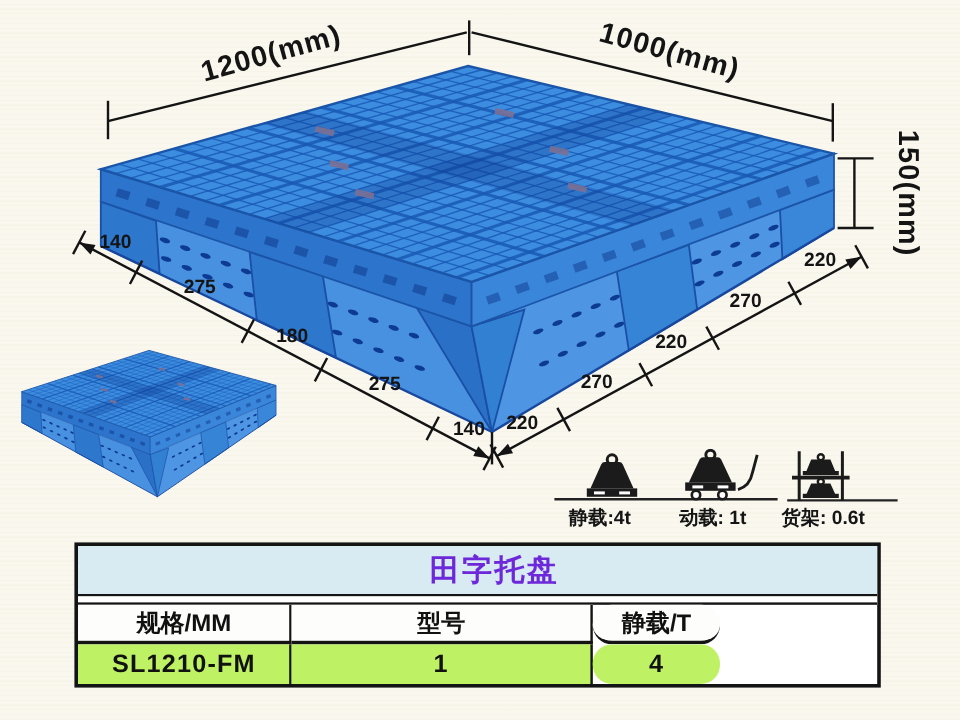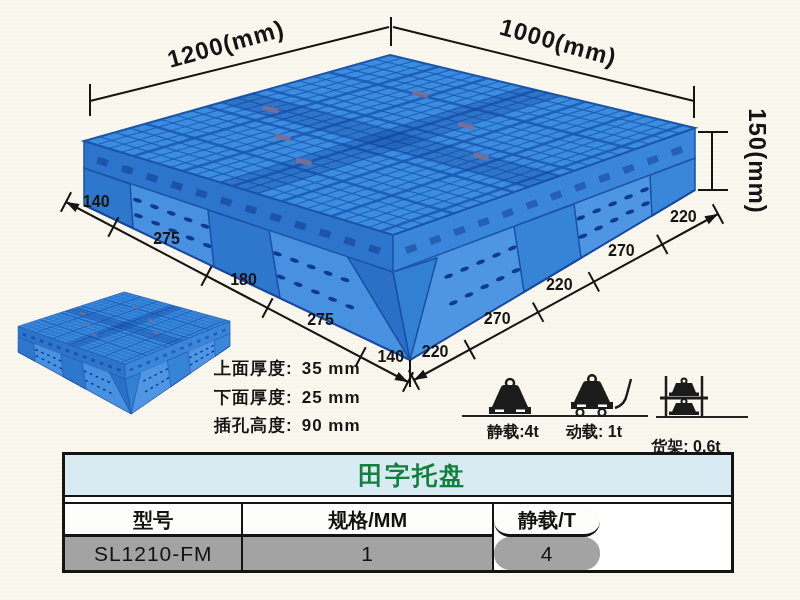--- a/index.html
+++ b/index.html
@@ -27,48 +27,48 @@
   }
   .note-label{margin-right:9px;}
 
   
   .loads{position:absolute;left:452px;top:374px;width:300px;height:72px;}
   .loads-svg{position:absolute;left:0;top:0;}
   .load-label{
     position:absolute;top:48px;transform:translateX(-50%);
     font-size:16px;font-weight:600;color:#151515;white-space:nowrap;
   }
-  .load-label.l1{left:61px;}
+  .load-label.l1{left:48px;}
   .load-label.l2{left:142px;}
-  .load-label.l3{left:234px;margin-top:15px;}
+  .load-label.l3{left:234px;}
 
   
   .spec-table{
     position:absolute;left:62px;top:452px;width:672px;
     border:3px solid #141414;background:#ffffff;box-sizing:border-box;
   }
   .t-title{
     height:40px;line-height:40px;text-align:center;
     background:#d8eaf2;border-bottom:2px solid #141414;
-    font-size:25px;font-weight:700;color:#15803d;letter-spacing:2px;padding-left:28px;
+    font-size:25px;font-weight:700;color:#6d28d9;letter-spacing:2px;padding-left:28px;
   }
   .t-gap{height:5px;background:#ffffff;border-bottom:2px solid #141414;}
   .t-row{display:grid;grid-template-columns:26.8% 37.6% 16% 19.6%;}
   .t-row > div{
     text-align:center;border-right:2px solid #141414;box-sizing:border-box;
     overflow:hidden;white-space:nowrap;
   }
   .t-row > div:last-child{border-right:none;border-radius:16px;}
   .t-head > div{
     height:33px;line-height:33px;background:#fdfdfb;
     font-size:20px;font-weight:600;color:#111;border-bottom:3px solid #141414;
   }
   .t-data > div{
-    height:33px;line-height:33px;background:#a3a3a3;
-    font-size:21px;font-weight:400;color:#111;letter-spacing:1px;
+    height:33px;line-height:33px;background:#bef264;
+    font-size:21px;font-weight:700;color:#111;letter-spacing:1px;
   }
 </style>
 </head>
 <body>
 
 <div class="page">
 
   <svg class="diagram-svg" width="800" height="455" viewBox="0 0 800 455" xmlns="http://www.w3.org/2000/svg" xmlns:xlink="http://www.w3.org/1999/xlink">
     <defs>
       <clipPath id="topclip">
@@ -267,31 +267,20 @@
     <text class="dimtext chainlbl" x="243.52045005965672" y="284.61114488665226" text-anchor="middle">180</text>
     <text class="dimtext chainlbl" x="320.55510352500323" y="325.1556993420978" text-anchor="middle">275</text>
     <text class="dimtext chainlbl" x="390.817479762627" y="362.13589736189977" text-anchor="middle">140</text>
     <text class="dimtext chainlbl" x="435.1570737071701" y="357.4958859858216" text-anchor="middle">220</text>
     <text class="dimtext chainlbl" x="497.2237403738368" y="323.6042193191549" text-anchor="middle">270</text>
     <text class="dimtext chainlbl" x="559.2904070405034" y="289.7125526524882" text-anchor="middle">220</text>
     <text class="dimtext chainlbl" x="621.35707370717" y="255.82088598582158" text-anchor="middle">270</text>
     <text class="dimtext chainlbl" x="683.4237403738367" y="221.9292193191549" text-anchor="middle">220</text>
   </svg>
 
-  <div class="notes">
-    <div class="note-row">
-      <span class="note-label">上面厚度:</span><span class="note-value">35 mm</span>
-    </div>
-    <div class="note-row">
-      <span class="note-label">下面厚度:</span><span class="note-value">25 mm</span>
-    </div>
-    <div class="note-row">
-      <span class="note-label">插孔高度:</span><span class="note-value">90 mm</span>
-    </div>
-  </div>
 
   <div class="loads">
     <svg class="loads-svg" width="300" height="47" viewBox="0 0 300 47">
       <g>
         <line x1="10" y1="42" x2="196" y2="42" stroke="#222" stroke-width="2"></line>
         <circle cx="58" cy="9" r="4" fill="none" stroke="#1b1b1b" stroke-width="2.5"></circle>
         <path d="M40,33 L49,13 Q50,11 52,11 L64,11 Q66,11 67,13 L76,33 Z" fill="#1b1b1b"></path>
         <rect x="37" y="33" width="42" height="7" fill="#1b1b1b"></rect>
         <rect x="43" y="35.5" width="9" height="2.5" fill="#fff"></rect>
         <rect x="64" y="35.5" width="9" height="2.5" fill="#fff"></rect>
@@ -321,22 +310,22 @@
     </svg>
     <span class="load-label l1">静载:4t</span>
     <span class="load-label l2">动载: 1t</span>
     <span class="load-label l3">货架: 0.6t</span>
   </div>
 
   <div class="spec-table">
     <div class="t-title">田字托盘</div>
     <div class="t-gap"></div>
     <div class="t-row t-head">
+      <div>规格/MM</div>
       <div>型号</div>
-      <div>规格/MM</div>
       <div>静载/T</div>
     </div>
     <div class="t-row t-data">
       <div>SL1210-FM</div>
       <div>1</div>
       <div>4</div>
     </div>
   </div>
 </div>
 

